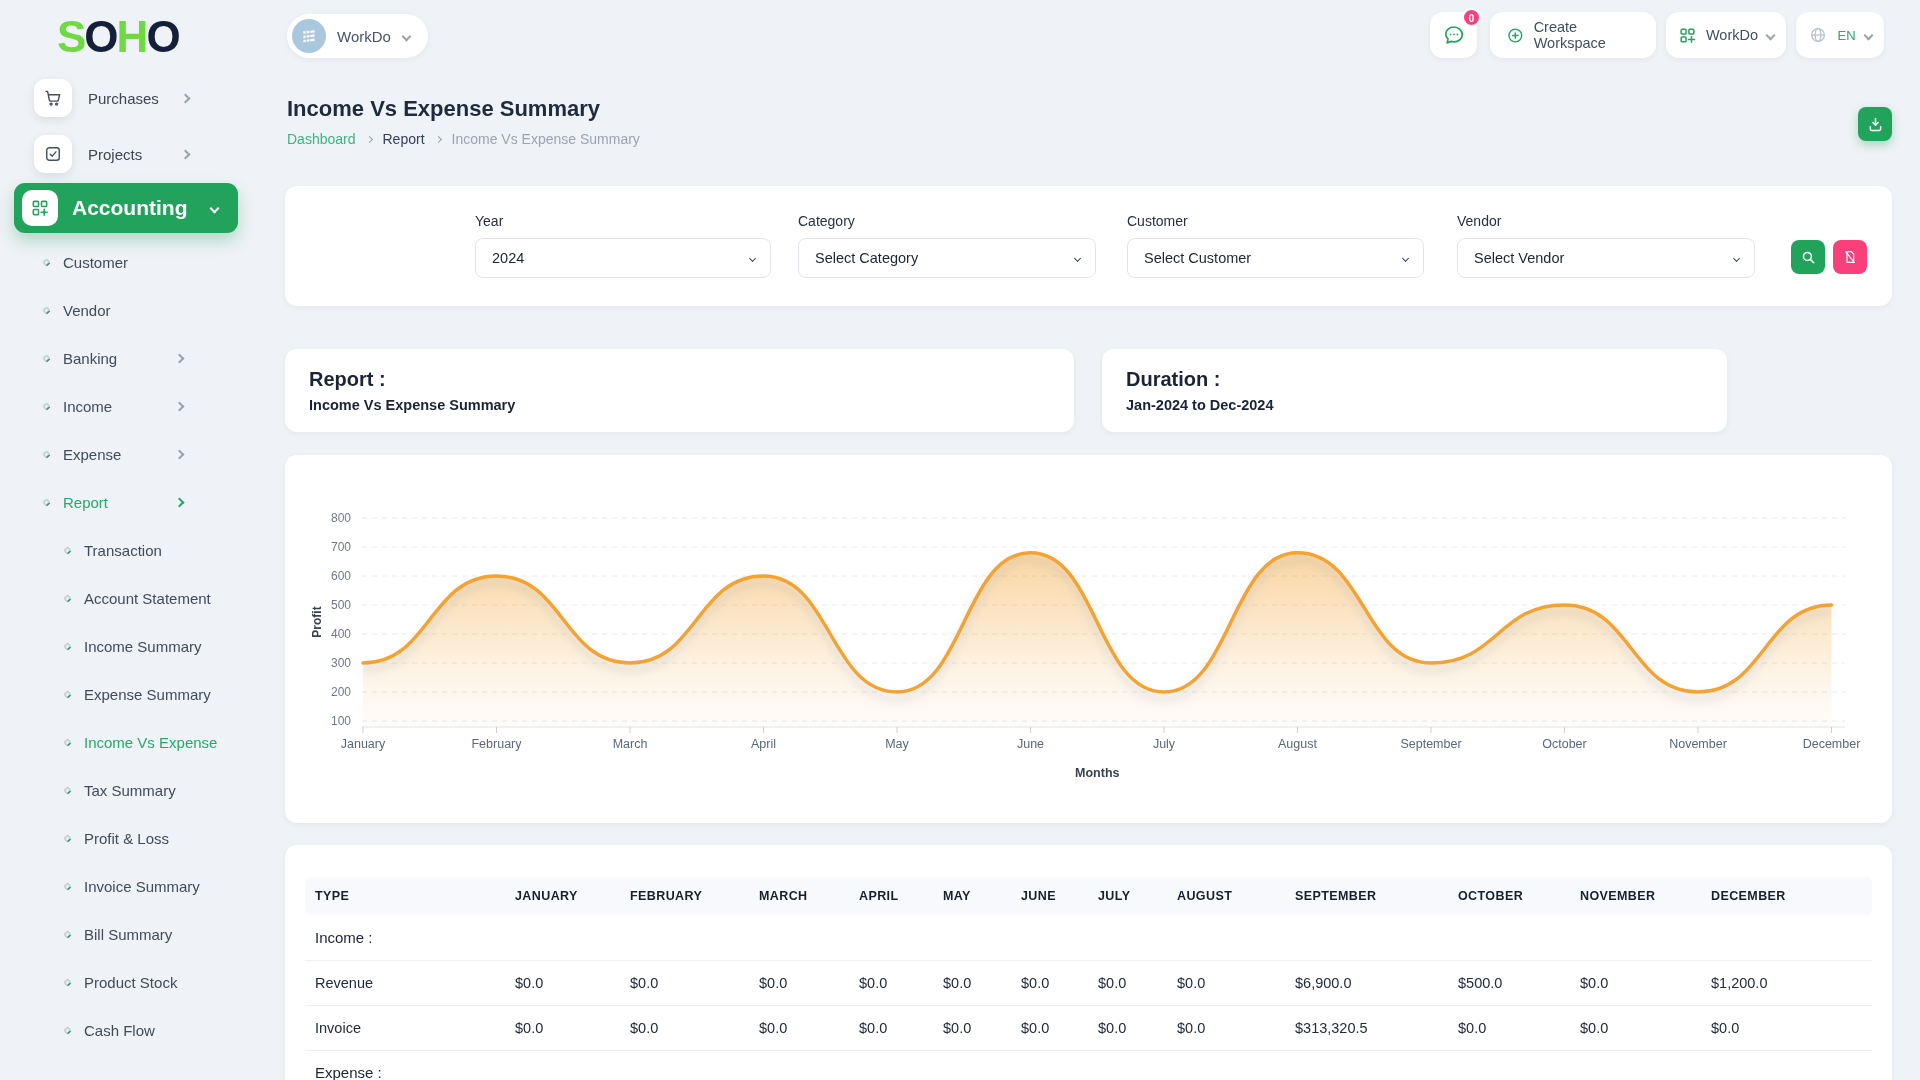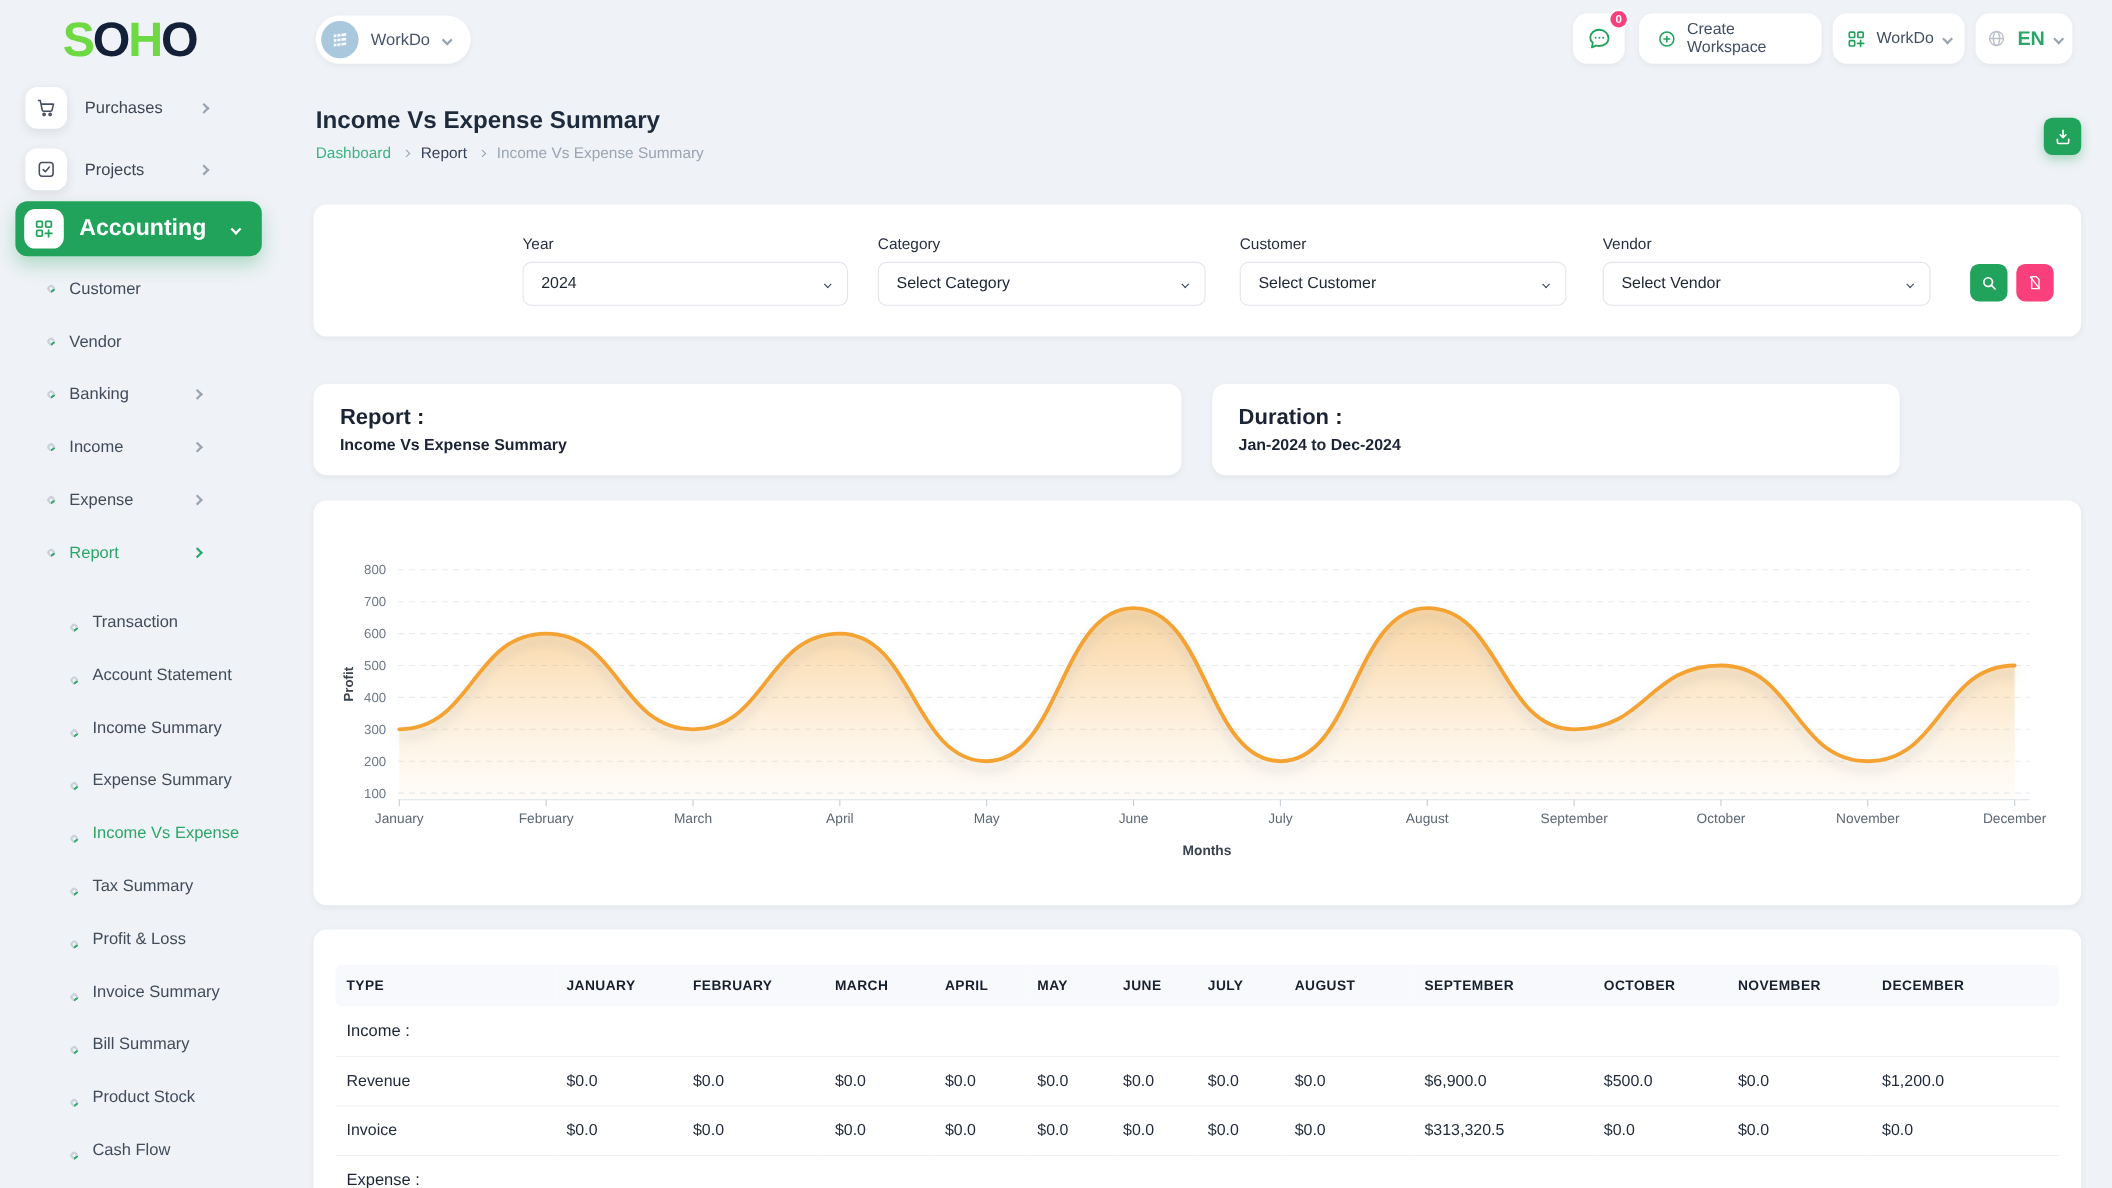--- a/index.html
+++ b/index.html
@@ -22,49 +22,49 @@
   .chev{display:inline-block;width:7px;height:7px;border-right:2px solid #9aa4b0;border-bottom:2px solid #9aa4b0;transform:rotate(-45deg);}
   .chev.down{transform:rotate(45deg);}
   .chev.white{border-color:#fff;}
   .chev.green{border-color:var(--link-green);}
   .chev.dark{border-color:#3a4657;}
   .chev.small{width:5px;height:5px;border-width:1.8px;}
 
   
   .sidebar{position:absolute;left:0;top:0;width:245px;height:1080px;}
   .logo{position:absolute;left:57px;top:12px;font-size:44px;font-weight:700;letter-spacing:-2px;}
-  .side-row{position:absolute;left:0;width:245px;height:48px;display:flex;align-items:center;padding-left:23px;}
+  .side-row{position:absolute;left:0;width:245px;height:48px;display:flex;align-items:center;padding-left:34px;}
   .icon-box{width:38px;height:38px;background:#fff;border-radius:11px;box-shadow:0 3px 10px rgba(25,39,62,.10);display:flex;align-items:center;justify-content:center;color:#445061;flex:none;}
   .side-row .lbl{margin-left:16px;font-size:15px;color:var(--side-text);}
   .side-row .chev{position:absolute;right:56px;}
   .acct-bar{position:absolute;left:14px;top:183px;width:224px;height:50px;background:var(--green);border-radius:11px;display:flex;align-items:center;padding-left:8px;box-shadow:0 8px 16px rgba(34,163,92,.30);}
   .acct-bar .icon-box{width:36px;height:36px;border-radius:10px;color:var(--green);box-shadow:none;}
   .acct-bar .lbl{margin-left:14px;font-size:21px;font-weight:700;color:#fff;}
   .acct-bar .chev{position:absolute;right:20px;}
   .submenu{position:absolute;left:0;top:238px;width:245px;}
   .sub{position:relative;height:48px;display:flex;align-items:center;padding-left:43px;}
-  .sub.lvl2{padding-left:64px;align-items:flex-end;}
+  .sub.lvl2{padding-left:64px;}
   .sub .bullet{width:7px;height:7px;border:2px solid #c9d1d9;border-bottom-color:#2fa86b;border-radius:50%;transform:rotate(-40deg);margin-right:13px;flex:none;}
   .sub .lbl{font-size:15px;color:#414c5b;}
   .sub.active .lbl{color:var(--link-green);}
   .sub .chev{position:absolute;right:62px;}
 
   
   .ws-pill{position:absolute;left:287px;top:14px;height:44px;background:#fff;border-radius:22px;box-shadow:var(--card-shadow);display:flex;align-items:center;padding:0 18px 0 5px;}
   .avatar{width:34px;height:34px;border-radius:50%;background:#a9c7dd;display:flex;align-items:center;justify-content:center;overflow:hidden;flex:none;}
   .ws-pill .name{margin:0 12px 0 11px;font-size:15px;color:#47536a;}
   .hbtn{position:absolute;top:12px;height:46px;background:#fff;border-radius:13px;box-shadow:var(--card-shadow);display:flex;align-items:center;justify-content:center;}
   .msg-btn{left:1430px;width:47px;}
   .badge{position:absolute;top:-4px;right:-4px;min-width:19px;height:19px;border-radius:10px;background:var(--pink);color:#fff;font-size:10.5px;font-weight:700;display:flex;align-items:center;justify-content:center;border:2px solid #fff;}
   .create-pill{left:1490px;width:166px;padding:0 16px;}
   .create-pill .t{margin-left:9px;font-size:14.5px;color:#404f63;}
   .menu-pill{left:1666px;width:120px;}
   .menu-pill .t{margin:0 9px;font-size:14.5px;color:#404f63;}
   .lang-pill{left:1796px;width:88px;}
-  .lang-pill .t{margin:0 9px;font-size:18px;font-weight:700;color:var(--link-green);}
+  .lang-pill .t{margin:0 9px;font-size:13px;font-weight:400;color:var(--link-green);}
 
   
   .page-title{position:absolute;left:287px;top:96px;font-size:22px;font-weight:700;color:#1e2b3c;}
   .breadcrumb{position:absolute;left:287px;top:131px;display:flex;align-items:center;font-size:14px;}
   .breadcrumb .sep{margin:0 11px;}
   .crumb-a{color:#3db381;}
   .crumb-b{color:#344054;}
   .crumb-c{color:#9aa4b2;}
   .dl-btn{position:absolute;left:1858px;top:107px;width:34px;height:34px;border-radius:8px;background:var(--green);display:flex;align-items:center;justify-content:center;box-shadow:0 4px 10px rgba(34,163,92,.35);}
 

